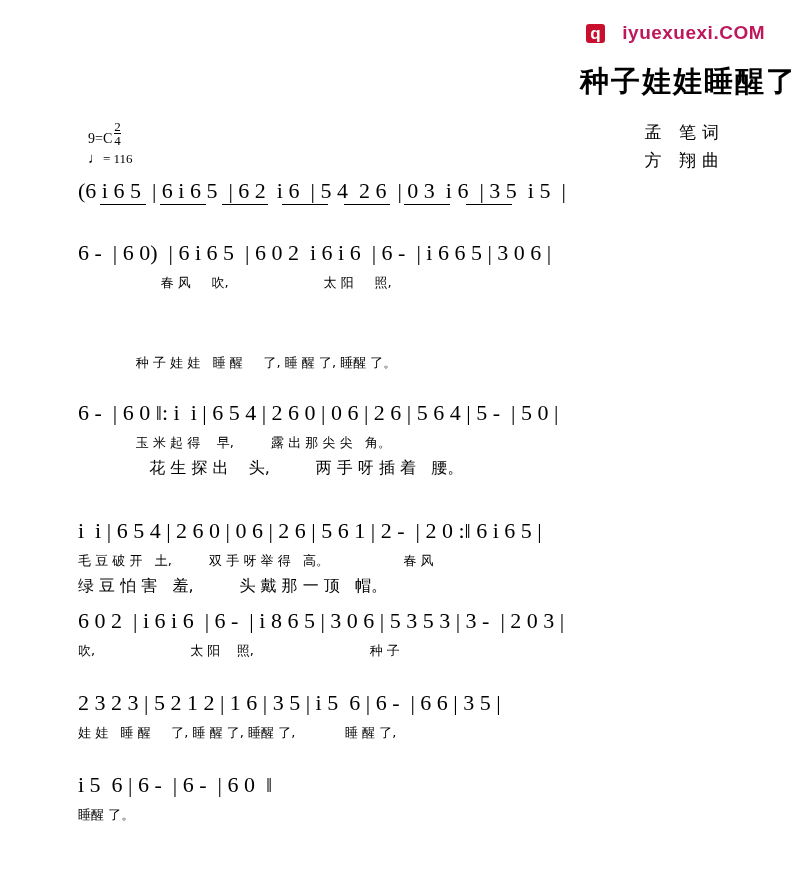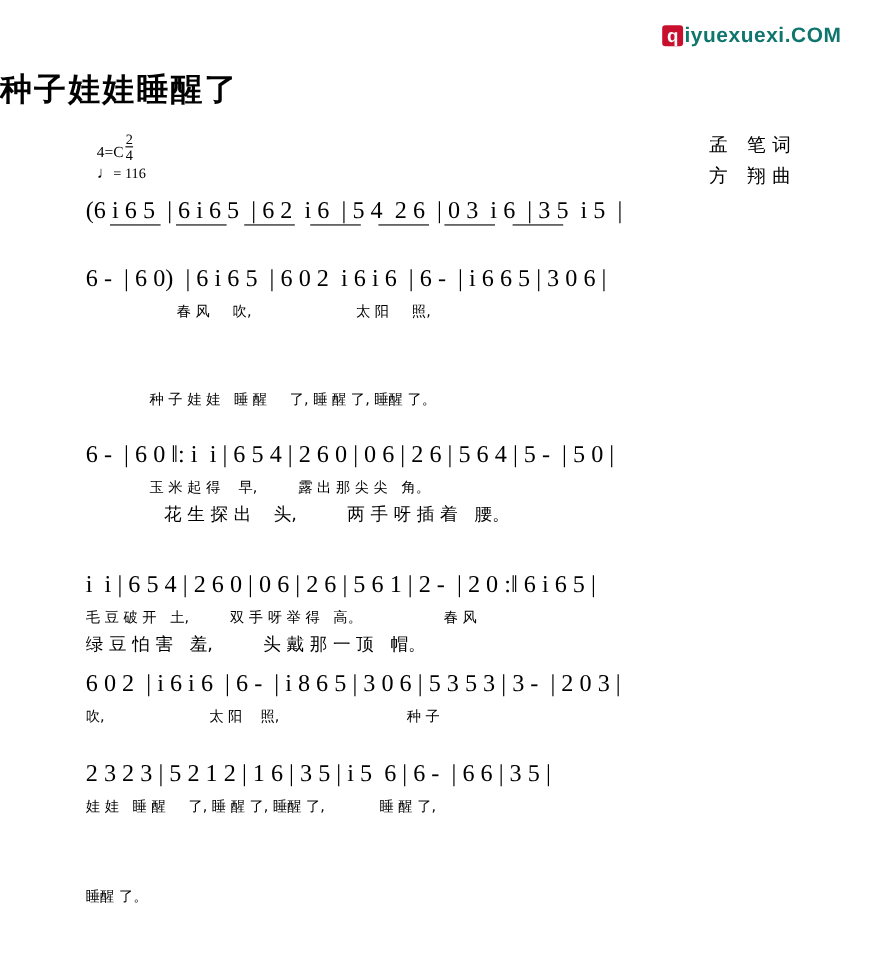--- a/index.html
+++ b/index.html
@@ -18,39 +18,39 @@
     position: absolute;
     top: 22px;
     right: 34px;
     font-family: "Liberation Sans", sans-serif;
     font-size: 19px;
     font-weight: bold;
     letter-spacing: 0.5px;
     color: #c8102e;
     white-space: nowrap;
   }
-  .watermark .wm-rest { color: #0f766e; }
+  .watermark .wm-rest { color: #be185d; margin-left: 16px; }
   .watermark .wm-q {
     color: #ffffff;
     background: #c8102e;
     display: inline-block;
     width: 19px;
     height: 19px;
     line-height: 19px;
     text-align: center;
     border-radius: 3px;
     margin-right: 1px;
     font-size: 17px;
   }
   .title {
     position: absolute;
     top: 62px;
     left: 0;
     width: 797px;
-    text-align: left;
+    text-align: right;
     font-size: 29px;
     font-weight: bold;
     font-family: "DejaVu Sans", sans-serif;
     letter-spacing: 2px;
     color: #000;
   }
   .meta-key {
     position: absolute;
     left: 88px;
     top: 120px;
@@ -125,21 +125,21 @@
 </head>
 <body>
 
 <div class="watermark">
   <span class="wm-q">q</span><span class="wm-rest">iyuexuexi.COM</span>
 </div>
 
 <div class="title">种子娃娃睡醒了</div>
 
 <div class="meta-key">
-  <span>4=C</span><span class="frac"><span class="num">2</span><span class="den">4</span></span>
+  <span>9=C</span><span class="frac"><span class="num">2</span><span class="den">4</span></span>
 </div>
 
 <div class="meta-tempo">
   <span class="note">♩</span><span>= 116</span>
 </div>
 
 <div class="credits">
   <div>孟 笔词</div>
   <div>方 翔曲</div>
 </div>
@@ -167,20 +167,21 @@
 </div>
 <div class="line" style="top:608px">
   <div class="notes">6 0 2  | i 6 i 6  | 6 -  | i 8 6 5 | 3 0 6 | 5 3 5 3 | 3 -  | 2 0 3 |</div>
   <div class="lyrics">吹,                       太 阳    照,                            种 子</div>
 </div>
 <div class="line" style="top:690px">
   <div class="notes">2 3 2 3 | 5 2 1 2 | 1 6 | 3 5 | i 5  6 | 6 -  | 6 6 | 3 5 |</div>
   <div class="lyrics">娃 娃   睡 醒     了, 睡 醒 了, 睡醒 了,            睡 醒 了,</div>
 </div>
 <div class="line" style="top:772px">
+  <div class="notes">i 5  6 | 6 -  | 6 -  | 6 0  ‖</div>
   <div class="lyrics">睡醒 了。</div>
 </div>
 
 <div class="staffrule" style="left:100px;top:204px;width:46px"></div>
 <div class="staffrule" style="left:160px;top:204px;width:46px"></div>
 <div class="staffrule" style="left:222px;top:204px;width:46px"></div>
 <div class="staffrule" style="left:282px;top:204px;width:46px"></div>
 <div class="staffrule" style="left:344px;top:204px;width:46px"></div>
 <div class="staffrule" style="left:404px;top:204px;width:46px"></div>
 <div class="staffrule" style="left:466px;top:204px;width:46px"></div>

